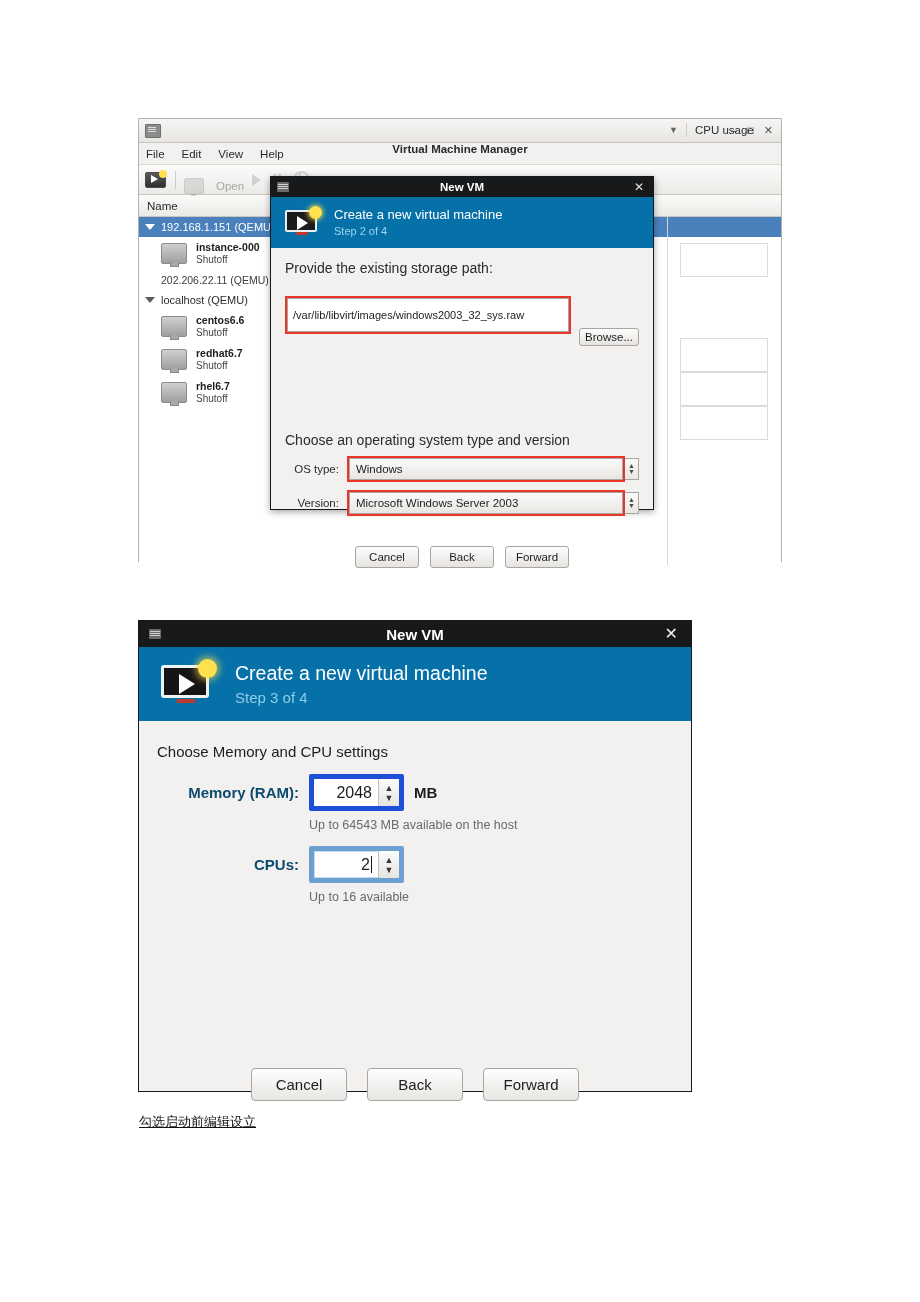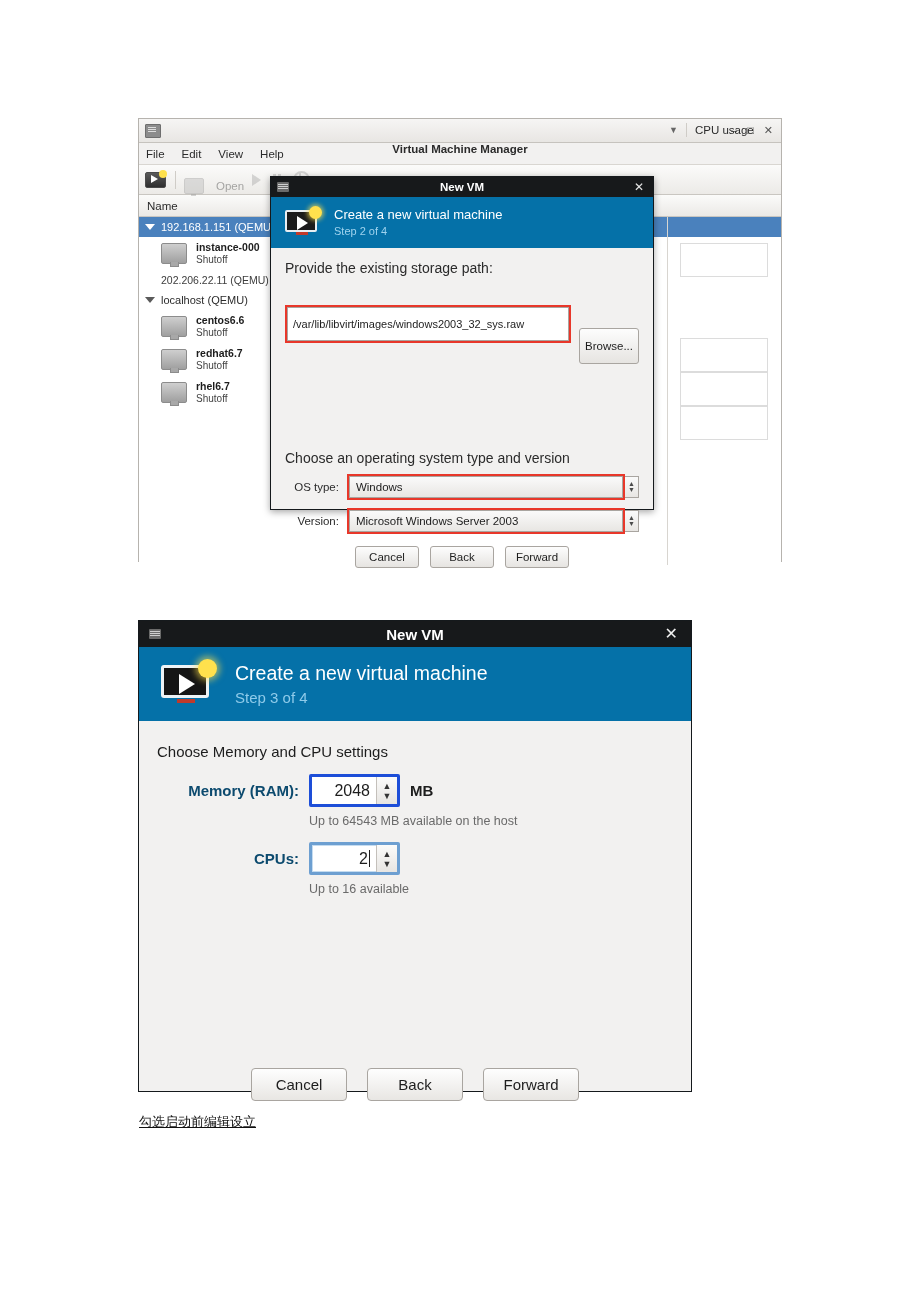--- a/index.html
+++ b/index.html
@@ -411,21 +411,21 @@
     background: linear-gradient(180deg,#fdfdfd 0%, #e6e4e1 100%);
     border: 1px solid #a9a5a0;
     border-radius: 3px;
     font-size: 11.5px;
     color: #1d1d1d;
     display: flex;
     align-items: center;
     justify-content: center;
     box-sizing: border-box;
   }
-  .btn-browse { width: 60px; height: 36px; margin-top: 45px; }
+  .btn-browse { width: 60px; height: 18px; margin-top: 45px; }
 
   .os-section { margin-top: 86px; }
   .os-row {
     display: flex;
     align-items: center;
     margin-top: 8px;
   }
   .os-lbl {
     width: 62px;
     text-align: right;
@@ -555,21 +555,21 @@
     width: 160px;
     text-align: right;
     font-size: 15px;
     font-weight: bold;
     color: #0c4a6e;
     margin-right: 10px;
   }
   .spin {
     display: flex;
     align-items: stretch;
-    border: 3px solid #1d4ed8;
+    border: 5px solid #1d4ed8;
     background: #ffffff;
     border-radius: 2px;
     overflow: hidden;
     justify-content: center;
   }
   .spin-val {
     width: 64px;
     height: 27px;
     display: flex;
     align-items: center;

